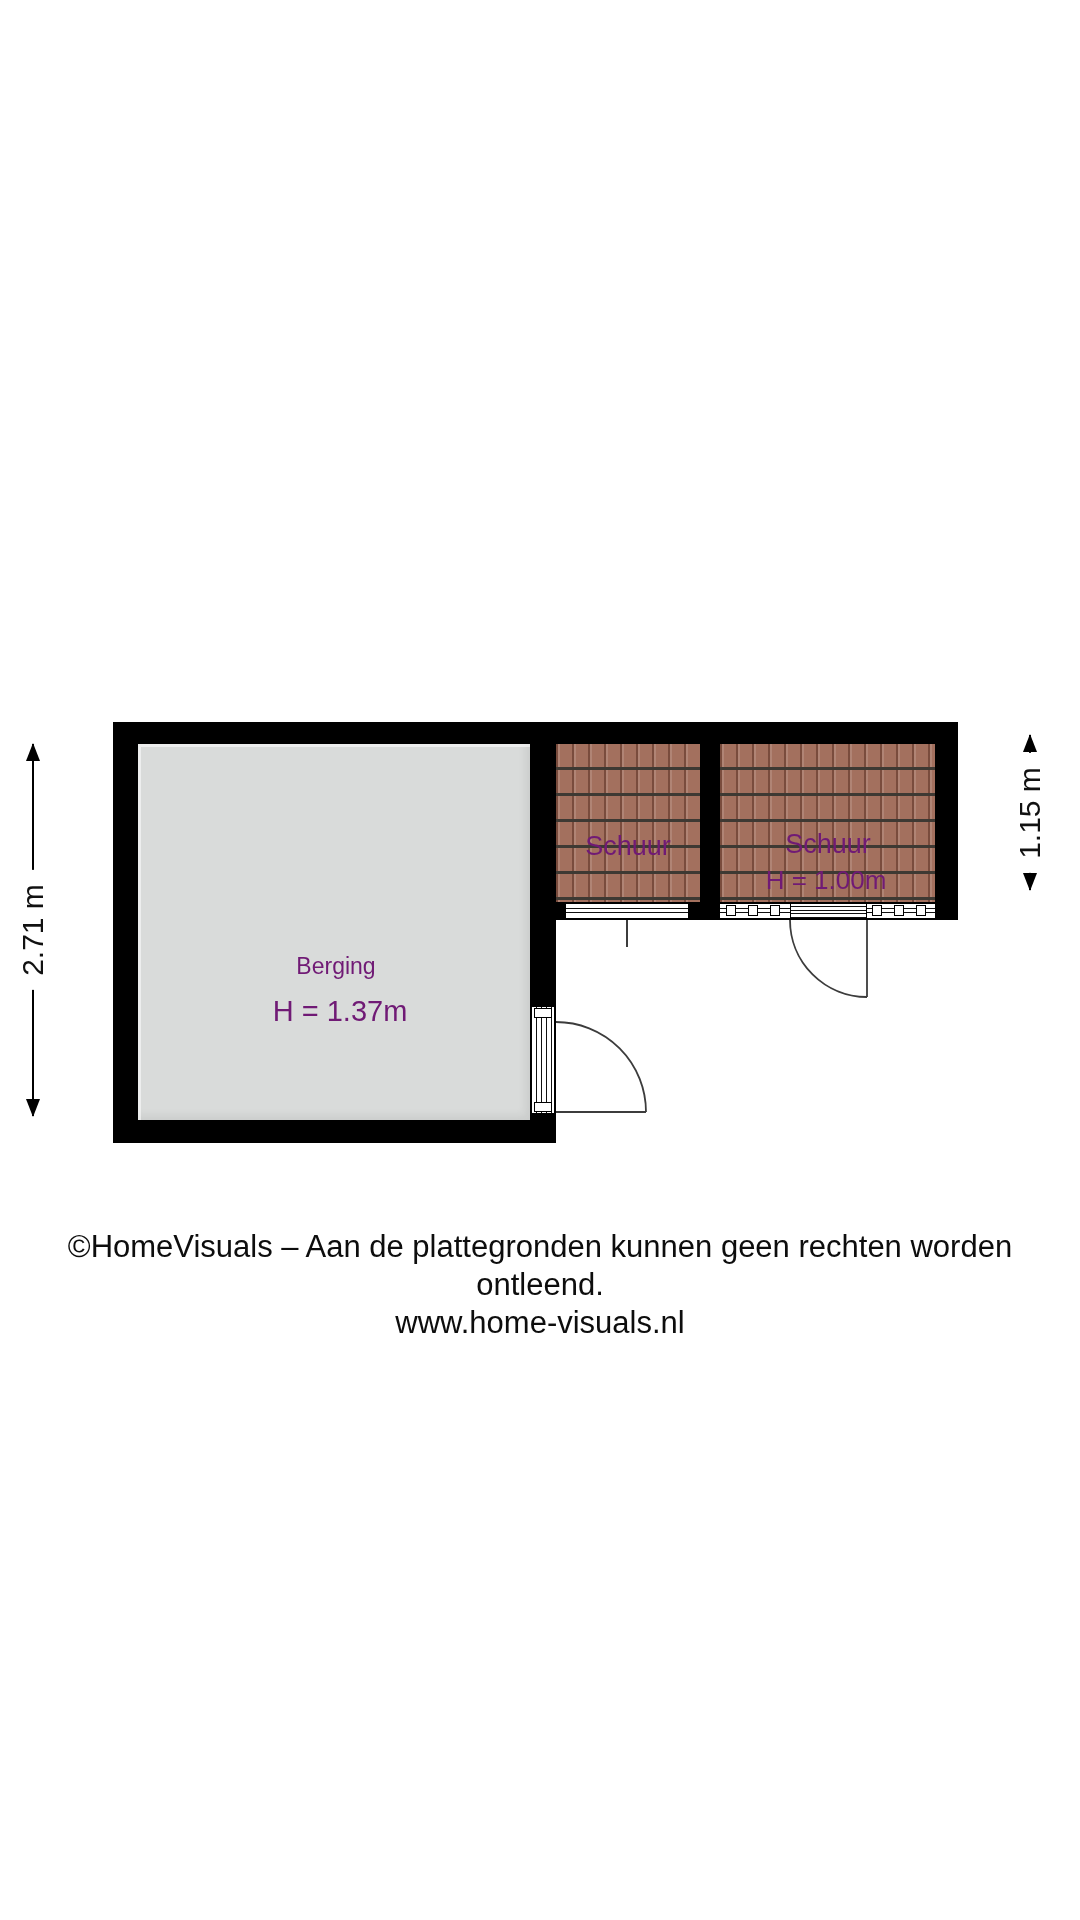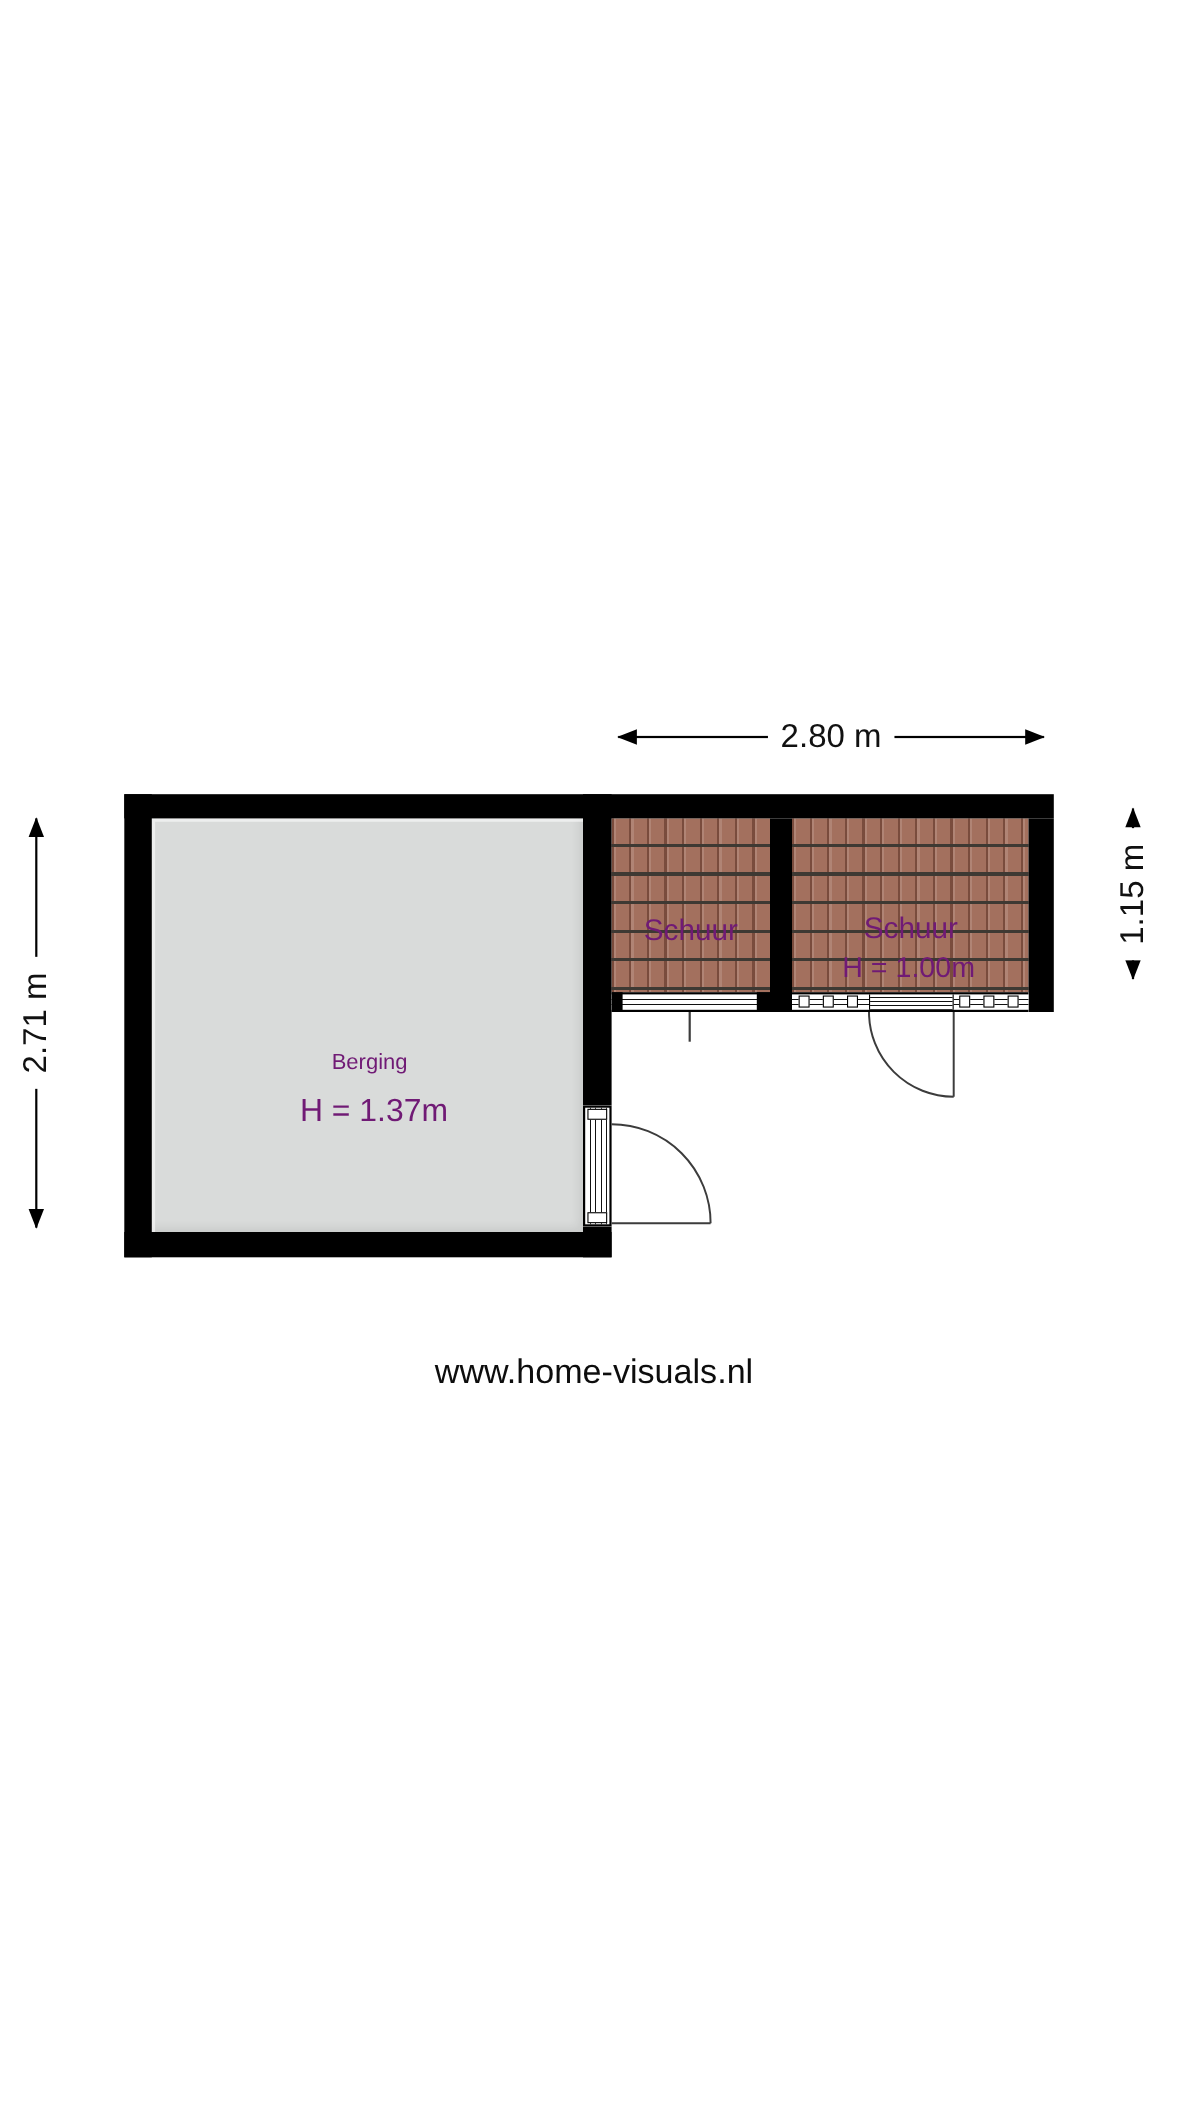--- a/index.html
+++ b/index.html
@@ -74,40 +74,34 @@
   }
   .dim-v .label{transform:translate(-50%,-50%) rotate(-90deg);padding:0 14px;}
   .ah{position:absolute;width:0;height:0;}
   .ah-left{left:-1px;top:50%;margin-top:-7px;border-top:7px solid transparent;border-bottom:7px solid transparent;border-right:18px solid #000;}
   .ah-right{right:-1px;top:50%;margin-top:-7px;border-top:7px solid transparent;border-bottom:7px solid transparent;border-left:18px solid #000;}
   .ah-up{top:-1px;left:50%;margin-left:-7px;border-left:7px solid transparent;border-right:7px solid transparent;border-bottom:18px solid #000;}
   .ah-down{bottom:-1px;left:50%;margin-left:-7px;border-left:7px solid transparent;border-right:7px solid transparent;border-top:18px solid #000;}
 
   
   .room-label{position:absolute;transform:translate(-50%,-50%);white-space:nowrap;color:#701a75;margin-top:24px;}
-  .lbl-berging{font-size:20px;text-align:right;}
+  .lbl-berging{font-size:23px;text-align:right;}
   .lbl-berging-h{font-size:29px;}
   .lbl-schuur{font-size:27px;}
   .lbl-schuur-h{font-size:26px;}
 
   
   .footer{position:absolute;left:0;top:1228px;width:1080px;text-align:center;
     font-size:31px;line-height:38px;color:#0d0d0d;}
 </style>
 </head>
 <body>
 
 <div class="canvas">
 
-  <div class="dim dim-h" style="left:562px;top:655px;width:387px;height:30px;">
-    <span class="line"></span>
-    <span class="ah ah-left"></span>
-    <span class="ah ah-right"></span>
-    <span class="label">2.80 m</span>
-  </div>
 
   <div class="dim dim-v" style="left:18px;top:744px;width:30px;height:372px;">
     <span class="line"></span>
     <span class="ah ah-up"></span>
     <span class="ah ah-down"></span>
     <span class="label">2.71 m</span>
   </div>
 
   <div class="dim dim-v" style="left:1015px;top:735px;width:30px;height:155px;">
     <span class="line"></span>
@@ -156,16 +150,17 @@
     <path d="M 627 920 L 627 947" fill="none" stroke="#3c3c3c" stroke-width="2"></path>
   </svg>
 
   <div class="room-label lbl-berging" style="left:336px;top:942px;">Berging</div>
   <div class="room-label lbl-berging-h" style="left:340px;top:987px;">H = 1.37m</div>
   <div class="room-label lbl-schuur" style="left:628px;top:822px;">Schuur</div>
   <div class="room-label lbl-schuur" style="left:828px;top:820px;">Schuur</div>
   <div class="room-label lbl-schuur-h" style="left:826px;top:856px;">H = 1.00m</div>
 
   <div class="footer">
+    <div>©HomeVisuals – Aan de plattegronden kunnen geen rechten worden ontleend.</div>
     <div>www.home-visuals.nl</div>
   </div>
 
 </div>
 
 </body></html>

